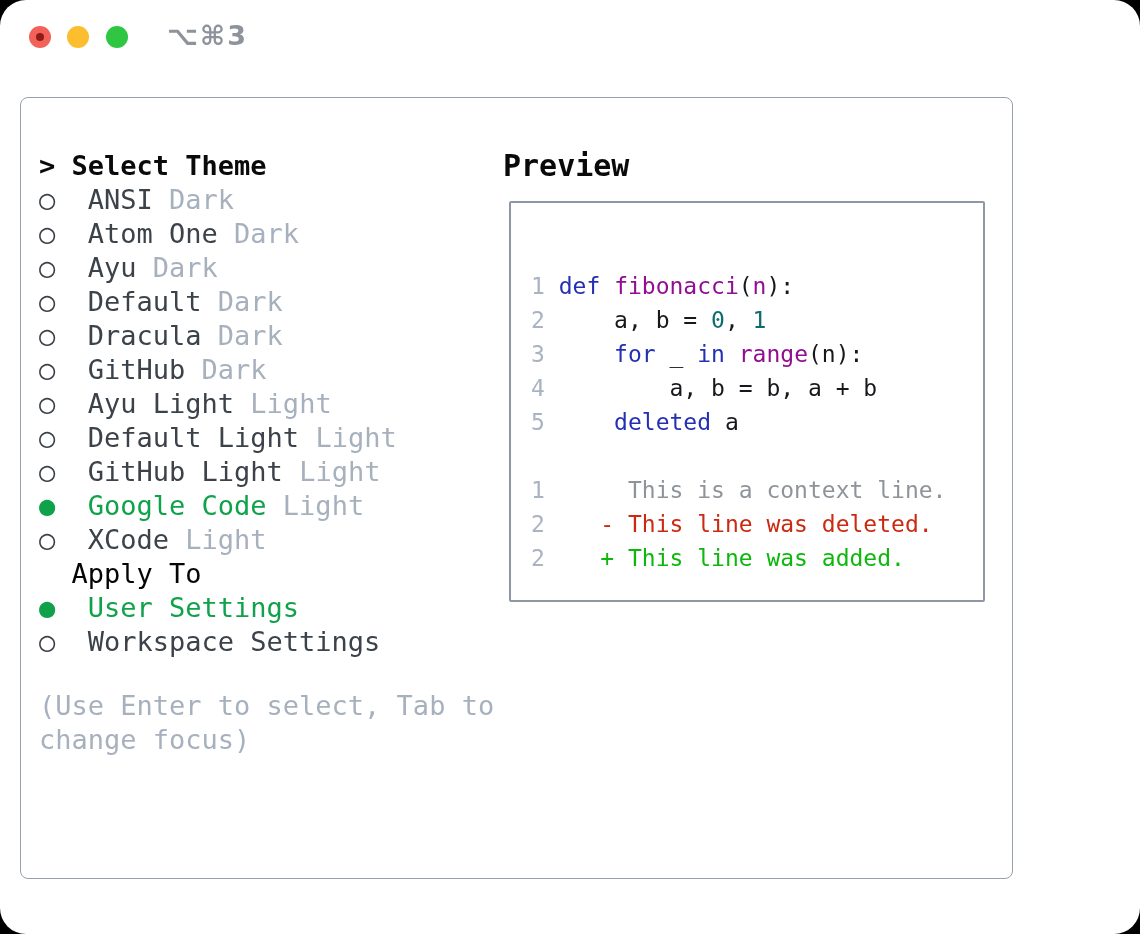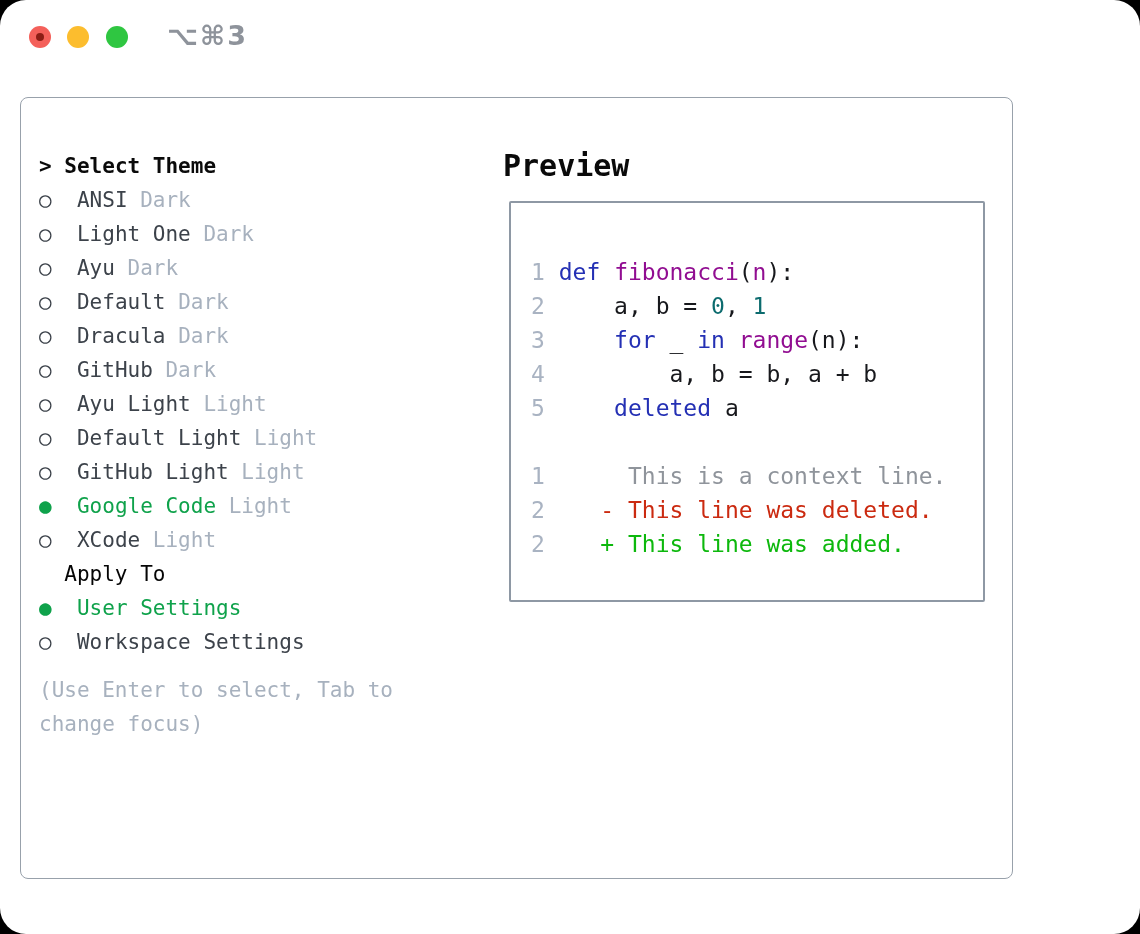--- a/index.html
+++ b/index.html
@@ -27,39 +27,39 @@
     font-family:"DejaVu Sans",sans-serif;font-weight:bold;font-size:27px;
     color:#8e939b;letter-spacing:2px;
   }
   
   .panel{
     position:absolute;left:20px;top:97px;width:993px;height:782px;
     border:1.5px solid var(--panel-border);border-radius:8px;background:#fff;
   }
   .left-col{
     position:absolute;left:18px;top:51px;
-    font-size:21px;line-height:34px;color:var(--item-text);
+    font-size:27px;line-height:34px;color:var(--item-text);
   }
   .row{white-space:pre;height:34px;}
   .hdr-row{color:#0a0a0a;font-weight:bold;}
   .name{color:var(--item-text);}
   .tag{color:var(--muted-gray);}
   .marker{color:var(--item-text);}
   .selected .marker,.selected .name,.selected .label{color:var(--accent-green);}
   .apply-title{white-space:pre;height:34px;padding-left:2ch;color:#050505;}
-  .help{margin-top:14px;width:30ch;white-space:pre-wrap;color:var(--muted-gray);}
+  .help{margin-top:30px;width:30ch;white-space:pre-wrap;color:var(--muted-gray);}
   
   .preview-title{
     position:absolute;left:482px;top:51px;height:34px;line-height:34px;
     font-size:30px;font-weight:bold;color:#0a0a0a;
   }
   .preview-box{
     position:absolute;left:488px;top:103px;width:476px;height:401px;
     border:2px solid #8e98a4;border-radius:2px;background:#fff;
-    padding:52px 0 0 20px;
+    padding:66px 0 0 20px;
     font-size:23px;line-height:34px;
   }
   .code-line,.diff-line{white-space:pre;height:34px;}
   .ln{color:var(--line-number-gray);}
   .kw{color:var(--keyword-blue);}
   .fn{color:var(--function-purple);}
   .nm{color:var(--number-teal);}
   .pl{color:var(--code-text);}
   .gap{height:34px;}
   .context{color:var(--context-gray);}
@@ -77,21 +77,21 @@
   <button class="light yellow"></button>
   <button class="light green"></button>
   <span class="shortcut">⌥⌘3</span>
 
   <div class="panel">
 
     <div class="left-col">
       <div class="row hdr-row"><span class="cursor">&gt;</span><span> </span><span>Select Theme</span></div>
       <div id="theme-list">
           <div class="row"><span class="marker">○</span><span>  </span><span class="name">ANSI</span><span> </span><span class="tag">Dark</span></div>
-          <div class="row"><span class="marker">○</span><span>  </span><span class="name">Light One</span><span> </span><span class="tag">Dark</span></div>
+          <div class="row"><span class="marker">○</span><span>  </span><span class="name">Atom One</span><span> </span><span class="tag">Dark</span></div>
           <div class="row"><span class="marker">○</span><span>  </span><span class="name">Ayu</span><span> </span><span class="tag">Dark</span></div>
           <div class="row"><span class="marker">○</span><span>  </span><span class="name">Default</span><span> </span><span class="tag">Dark</span></div>
           <div class="row"><span class="marker">○</span><span>  </span><span class="name">Dracula</span><span> </span><span class="tag">Dark</span></div>
           <div class="row"><span class="marker">○</span><span>  </span><span class="name">GitHub</span><span> </span><span class="tag">Dark</span></div>
           <div class="row"><span class="marker">○</span><span>  </span><span class="name">Ayu Light</span><span> </span><span class="tag">Light</span></div>
           <div class="row"><span class="marker">○</span><span>  </span><span class="name">Default Light</span><span> </span><span class="tag">Light</span></div>
           <div class="row"><span class="marker">○</span><span>  </span><span class="name">GitHub Light</span><span> </span><span class="tag">Light</span></div>
           <div class="row selected"><span class="marker">●</span><span>  </span><span class="name">Google Code</span><span> </span><span class="tag">Light</span></div>
           <div class="row"><span class="marker">○</span><span>  </span><span class="name">XCode</span><span> </span><span class="tag">Light</span></div>
         </div>

